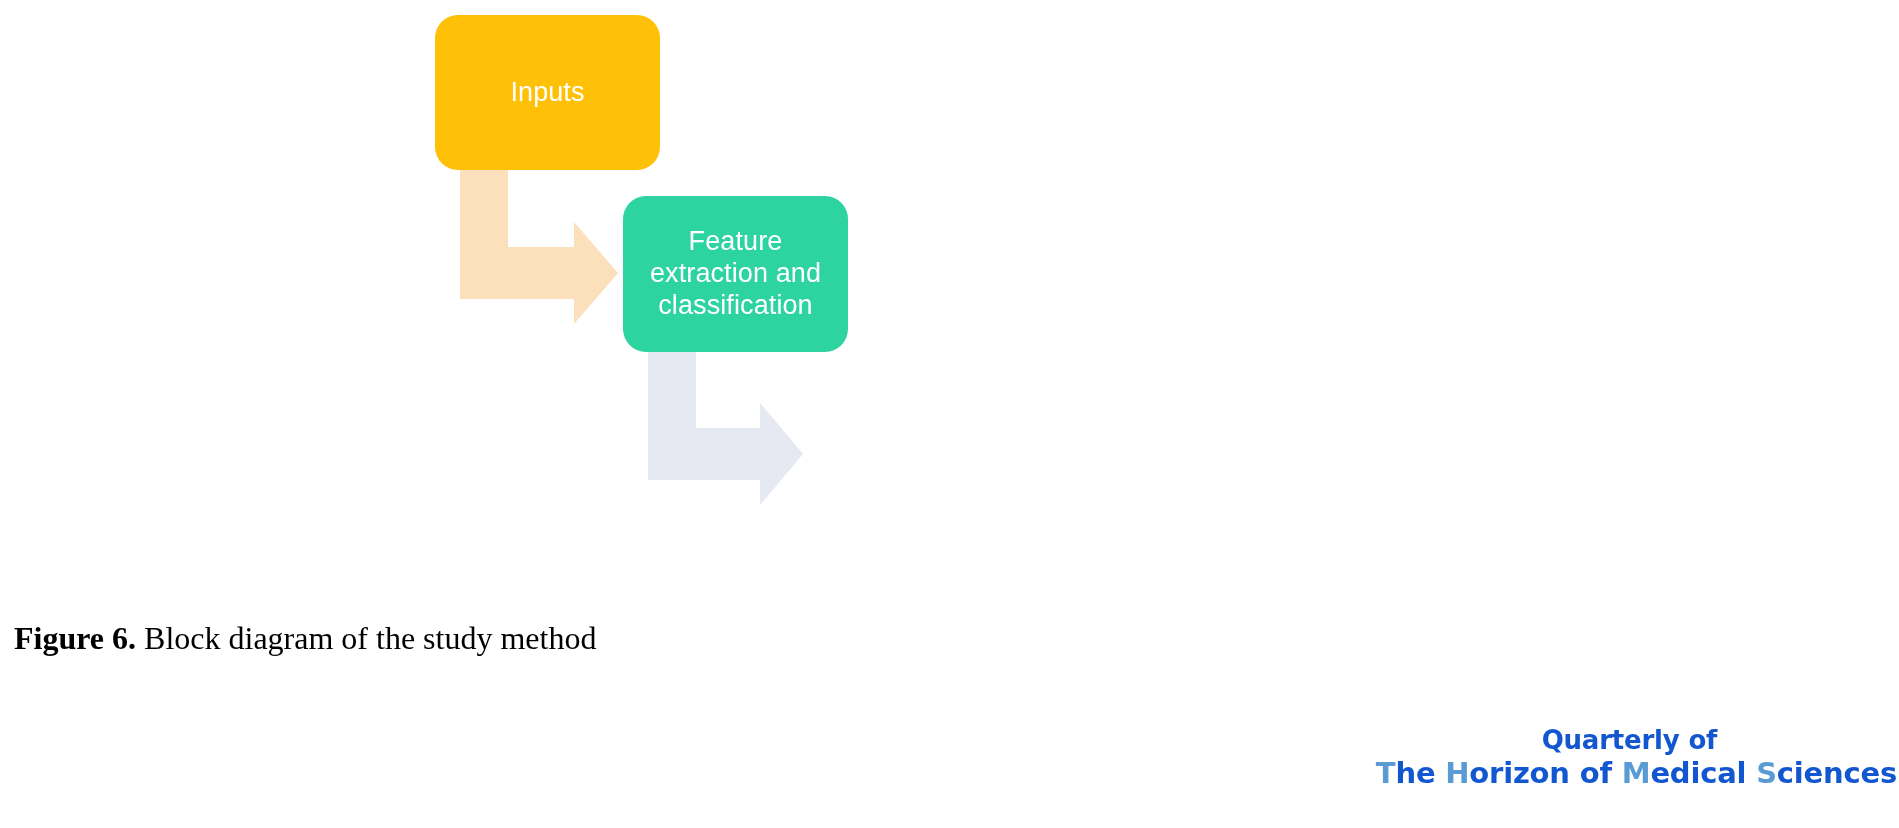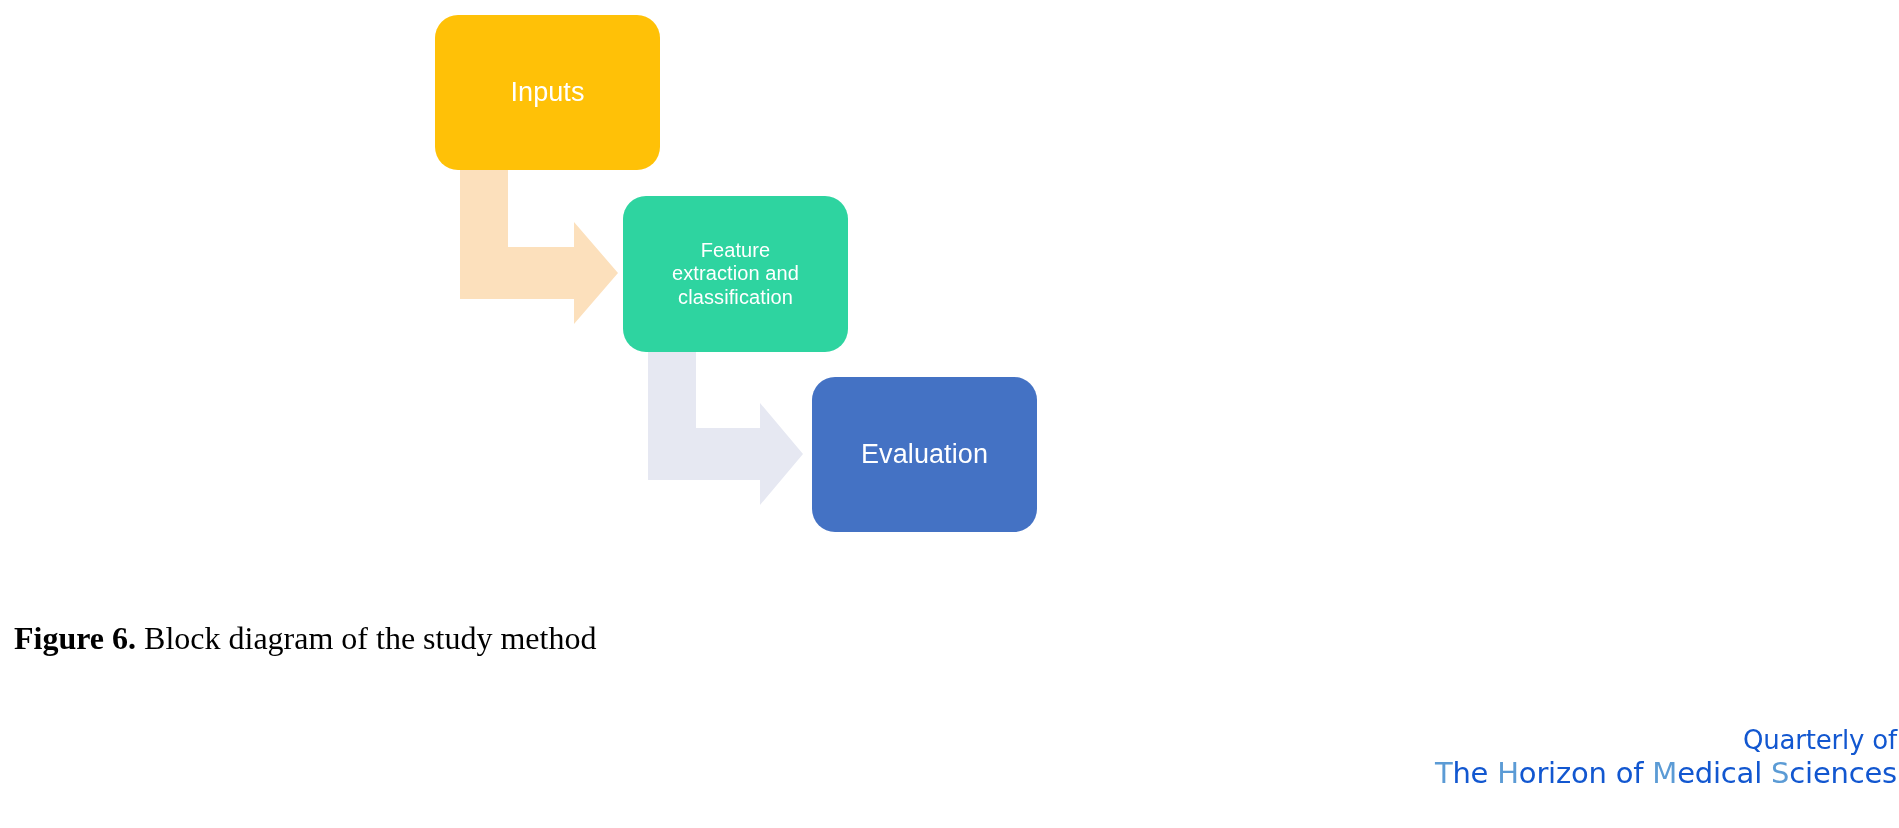--- a/index.html
+++ b/index.html
@@ -64,21 +64,21 @@
   #node-inputs .node-label { font-size: 27px; }
 
   #node-feature {
     left: 623px;
     top: 196px;
     width: 225px;
     height: 156px;
     background: #2ED4A0;
     border-radius: 23px;
   }
-  #node-feature .node-label { font-size: 20px; padding: 0 8px; text-align: center; }
+  #node-feature .node-label { font-size: 27px; padding: 0 8px; text-align: center; }
 
   #node-evaluation {
     left: 812px;
     top: 377px;
     width: 225px;
     height: 155px;
     background: #4472C4;
     border-radius: 23px;
   }
   #node-evaluation .node-label { font-size: 27px; }
@@ -99,24 +99,24 @@
   #figure-caption .caption-text {
     font-weight: normal;
     margin-top: 16px;
   }
 
   
   #journal-logo {
     position: absolute;
     right: 2px;
     top: 725px;
-    text-align: right;
+    text-align: center;
     line-height: 1.18;
     font-family: "DejaVu Sans", sans-serif;
-    font-weight: normal;
+    font-weight: bold;
     font-size: 27px;
     letter-spacing: -0.2px;
     white-space: nowrap;
   }
   #journal-logo .logo-line1 {
     display: block;
     color: #1257D0;
     font-size: 26px;
   }
   #journal-logo .logo-line2 {
@@ -162,23 +162,20 @@
   <div class="node" id="node-inputs">
     <span class="node-label">Inputs</span>
   </div>
 
   <div class="node" id="node-feature">
     <span class="node-label">Feature
 extraction and
 classification</span>
   </div>
 
-  <div class="node" id="node-evaluation">
-    <span class="node-label">Evaluation</span>
-  </div>
 
   <div id="figure-caption">
     <span class="caption-number">Figure 6.</span><span class="caption-text"> Block diagram of the study method</span>
   </div>
 
   <div id="journal-logo">
     <span class="logo-line1">Quarterly of</span>
     <span class="logo-line2"><span class="cap">T</span><span>he </span><span class="cap">H</span><span>orizon of </span><span class="cap">M</span><span>edical </span><span class="cap">S</span><span>ciences</span></span>
   </div>
 

